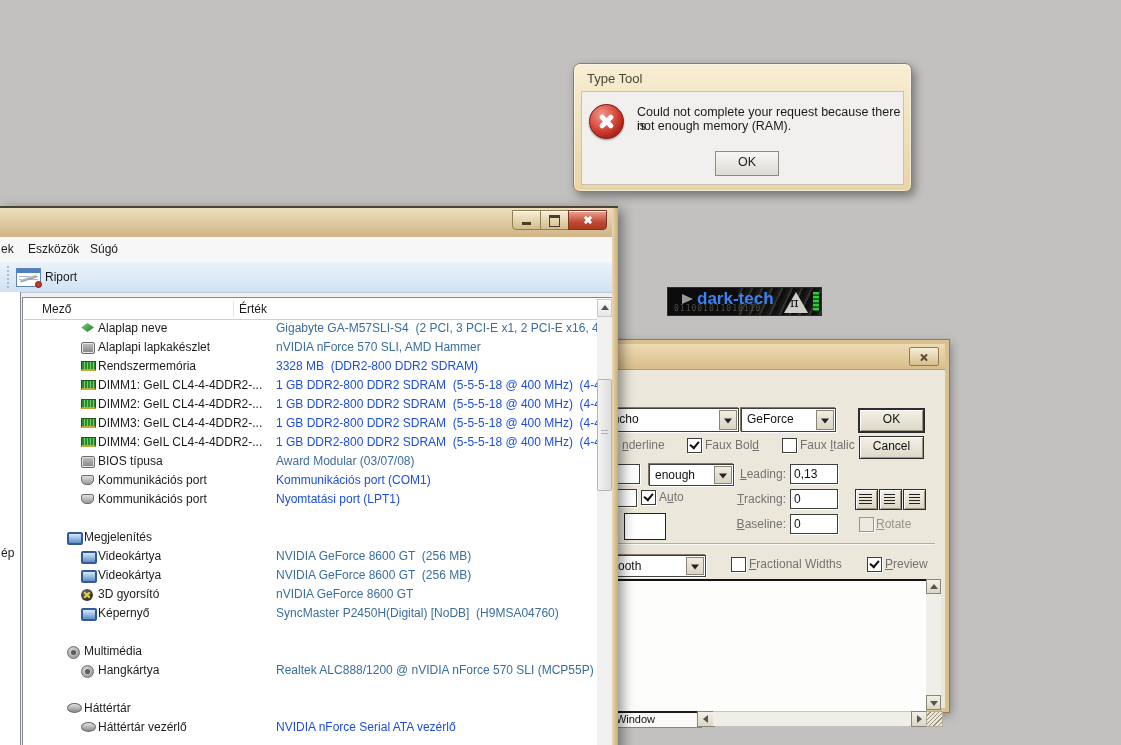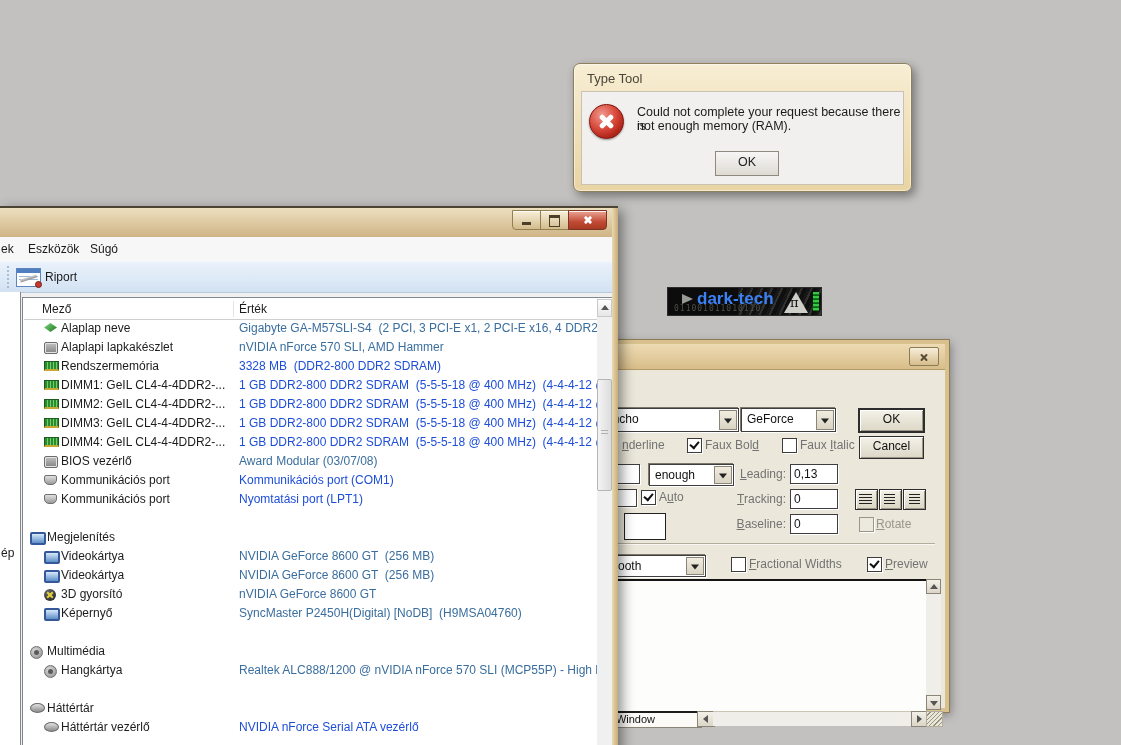--- a/index.html
+++ b/index.html
@@ -108,21 +108,21 @@
   #riport-icon .dot{position:absolute;right:-2px;bottom:-2px;width:5px;height:5px;border-radius:50%;background:#c23b2e;border:1px solid #7e1d14;}
   #riport-label{left:45px;top:8px;font-size:12px;color:#1a1a1a;}
   #iw-tree{left:0;top:86px;width:20px;bottom:0;background:#fff;border-right:1px solid #828790;}
   #iw-tree .t{position:absolute;left:1px;top:254px;font-size:12px;color:#1a1a1a;}
   #iw-table{left:22px;top:91px;width:590px;height:480px;background:#fff;border:1px solid #828790;}
   #iw-thead{position:absolute;left:1px;top:1px;right:16px;height:20px;background:#fff;border-bottom:1px solid #cfcfcf;}
   #iw-thead .cdiv{position:absolute;left:209px;top:2px;bottom:2px;width:1px;background:#e4e4e4;}
   #iw-thead .h{position:absolute;top:3px;font-size:12px;color:#1c1c1c;}
   #h-field{left:18px;} #h-value{left:215px;}
   #iw-rows{position:absolute;left:1px;top:21px;right:16px;bottom:0;overflow:hidden;}
-  .trow{position:relative;height:19px;}
+  .trow{position:relative;height:19px;margin-left:37px;}
   .ricon{position:absolute;left:20px;top:4px;}
   .trow.group .ricon{left:6px;}
   .rlabel{position:absolute;left:37px;top:2px;font-size:12px;color:#1c1c1c;white-space:pre;}
   .trow.group .rlabel{left:23px;}
   .rvalue{position:absolute;left:215px;top:2px;font-size:12px;color:#1d4ed8;white-space:pre;width:358px;overflow:hidden;}
   .rvalue.link{color:#3a6e9e;}
   
   #iw-vscroll{position:absolute;top:1px;right:1px;bottom:1px;width:15px;background:#f0f0f0;}
   #iw-vscroll .up{position:absolute;top:0;left:0;right:0;height:16px;background:linear-gradient(#fdfdfd,#e6e6e6);border:1px solid #c9c9c9;}
   #iw-vscroll .up .tri-up{position:absolute;left:3px;top:5px;}
@@ -322,21 +322,21 @@
             <span class="rlabel">DIMM3: GeIL CL4-4-4DDR2-...</span>
             <span class="rvalue">1 GB DDR2-800 DDR2 SDRAM  (5-5-5-18 @ 400 MHz)  (4-4-4-12 @ ...</span>
           </div>
           <div class="trow">
             <span class="ricon ram-icon"></span>
             <span class="rlabel">DIMM4: GeIL CL4-4-4DDR2-...</span>
             <span class="rvalue">1 GB DDR2-800 DDR2 SDRAM  (5-5-5-18 @ 400 MHz)  (4-4-4-12 @ ...</span>
           </div>
           <div class="trow">
             <span class="ricon chip-icon"></span>
-            <span class="rlabel">BIOS vezérlő</span>
+            <span class="rlabel">BIOS típusa</span>
             <span class="rvalue link">Award Modular (03/07/08)</span>
           </div>
           <div class="trow">
             <span class="ricon port-icon"></span>
             <span class="rlabel">Kommunikációs port</span>
             <span class="rvalue">Kommunikációs port (COM1)</span>
           </div>
           <div class="trow">
             <span class="ricon port-icon"></span>
             <span class="rlabel">Kommunikációs port</span>

